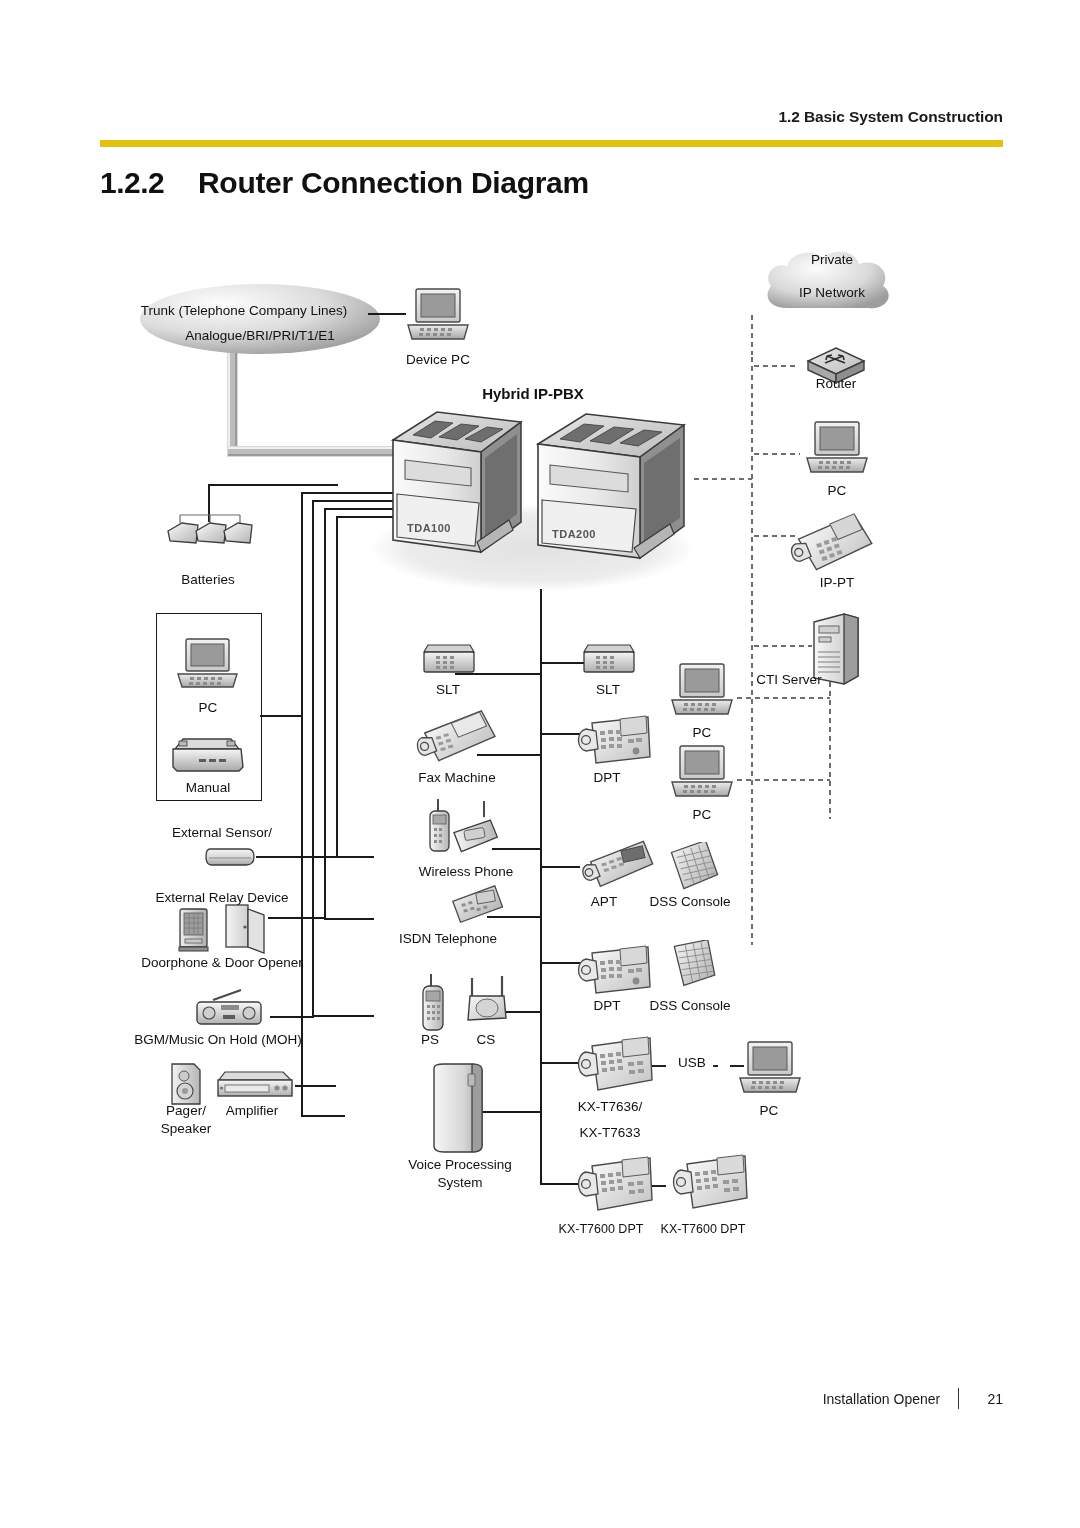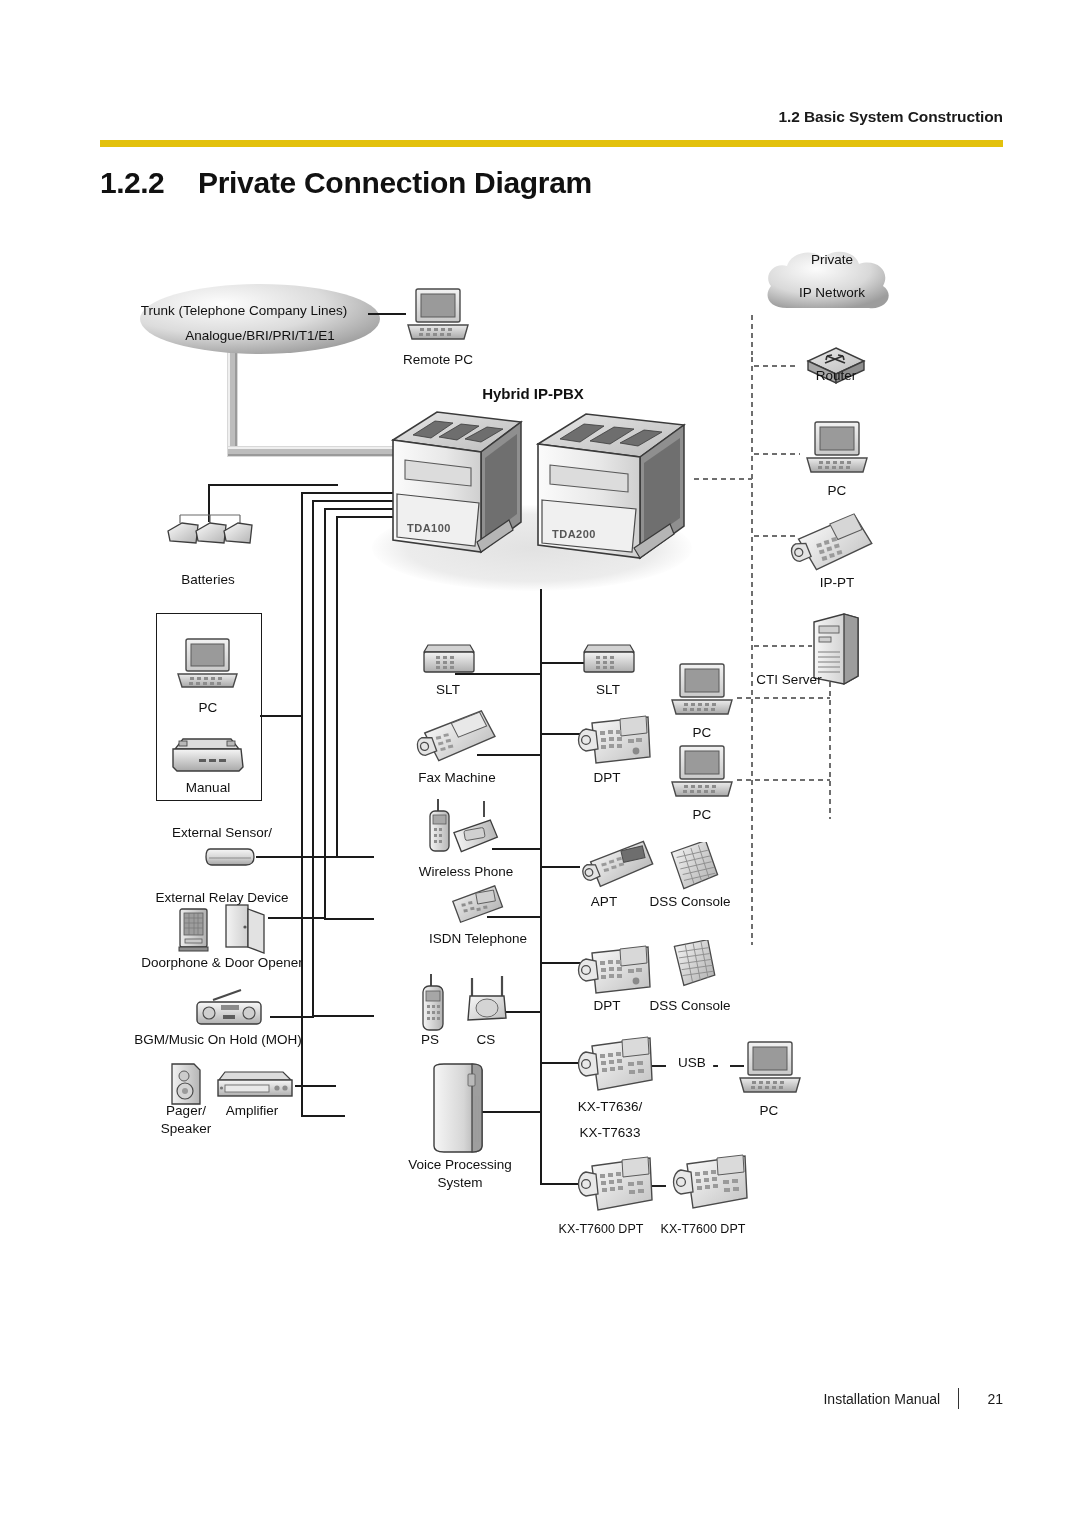--- a/index.html
+++ b/index.html
@@ -95,21 +95,21 @@
   .icn svg { display:block; }
 </style>
 </head>
 <body>
 
 <div class="page">
 
   <div class="hdr-sec">1.2 Basic System Construction</div>
   <div class="hdr-rule"></div>
   <div class="title-num">1.2.2</div>
-  <div class="title-txt">Private Connection Diagram</div>
+  <div class="title-txt">Router Connection Diagram</div>
 
   <div id="diagram">
 
     <div class="floor" style="left:372px; top:505px; width:320px; height:86px;"></div>
 
     <div class="cable v" style="left:228px; top:338px; height:118px;"></div>
     <div class="cable h" style="left:228px; top:447px; width:172px;"></div>
 
     <div class="ln h" style="left:208px; top:484px; width:130px;"></div>
     <div class="ln v" style="left:208px; top:484px; height:38px;"></div>
@@ -201,21 +201,21 @@
           <rect x="44" y="41" width="4" height="3"></rect>
           <rect x="15" y="46" width="4" height="3"></rect>
             <rect x="22" y="46" width="4" height="3"></rect>
           <rect x="29" y="46" width="4" height="3"></rect>
             <rect x="36" y="46" width="4" height="3"></rect>
           <rect x="43" y="46" width="4" height="3"></rect>
         </g>
       </svg>
     </div>
     <div class="ln h" style="left:368px; top:313px; width:38px;"></div>
-    <div class="lbl" style="left:438px; top:352px;"><span>Remote PC</span></div>
+    <div class="lbl" style="left:438px; top:352px;"><span>Device PC</span></div>
 
     <div class="lbl b" style="left:533px; top:385px;"><span>Hybrid IP-PBX</span></div>
 
     <div class="icn" style="left:385px; top:410px;">
       <svg width="142" height="150" viewBox="0 0 142 150">
         <defs>
           <linearGradient id="cf1" x1="0" y1="0" x2="1" y2="0">
             <stop offset="0%" stop-color="#fbfbfb"></stop>
               <stop offset="60%" stop-color="#e8e8e8"></stop>
               <stop offset="100%" stop-color="#cfcfcf"></stop>
@@ -302,21 +302,21 @@
         <path d="M3 15 L3 24 L31 37 L31 28 Z" fill="#a8a8a8" stroke="#3d3d3d" stroke-width="1.4"></path>
         <path d="M59 15 L59 24 L31 37 L31 28 Z" fill="#8e8e8e" stroke="#3d3d3d" stroke-width="1.4"></path>
         <g stroke="#2f2f2f" stroke-width="1.6" fill="none">
           <path d="M20 17 L38 10"></path>
             <path d="M22 10 L40 17"></path>
           <path d="M38 10 l-5 -1 M38 10 l1 4"></path>
           <path d="M22 10 l5 -1 M22 10 l-1 4"></path>
         </g>
       </svg>
     </div>
-    <div class="lbl" style="left:836px; top:368px;"><span>Router</span></div>
+    <div class="lbl" style="left:836px; top:376px;"><span>Router</span></div>
 
     <div class="icn" style="left:803px; top:420px;">
       <svg width="68" height="58" viewBox="0 0 68 58">
         <rect x="12" y="2" width="44" height="33" rx="2" fill="url(#lcd)" stroke="#4a4a4a" stroke-width="1.4"></rect>
         <rect x="17" y="7" width="34" height="23" fill="#9a9a9a" stroke="#5a5a5a" stroke-width="1"></rect>
         <path d="M4 38 H64 L60 52 H8 Z" fill="url(#kbd)" stroke="#4a4a4a" stroke-width="1.4"></path>
         <g fill="#8c8c8c">
           <rect x="16" y="41" width="4" height="3"></rect>
             <rect x="23" y="41" width="4" height="3"></rect>
           <rect x="30" y="41" width="4" height="3"></rect>
@@ -797,21 +797,21 @@
             <rect x="14" y="16" width="4" height="3"></rect>
               <rect x="21" y="15" width="4" height="3"></rect>
               <rect x="28" y="23" width="4" height="3"></rect>
             <rect x="15" y="22" width="4" height="3"></rect>
               <rect x="22" y="21" width="4" height="3"></rect>
               <rect x="35" y="22" width="4" height="3"></rect>
           </g>
         </g>
       </svg>
     </div>
-    <div class="lbl" style="left:478px; top:931px;"><span>ISDN Telephone</span></div>
+    <div class="lbl" style="left:448px; top:931px;"><span>ISDN Telephone</span></div>
 
     <div class="icn" style="left:570px; top:935px;">
       <svg width="86" height="66" viewBox="0 0 86 66">
         <path d="M22 18 L78 12 L80 52 L26 58 Z" fill="url(#dpt)" stroke="#4a4a4a" stroke-width="1.4"></path>
         <path d="M50 14 L76 11 L77 28 L51 31 Z" fill="#d8d8d8" stroke="#5a5a5a" stroke-width="1"></path>
         <g fill="#9a9a9a">
           <rect x="30" y="26" width="5" height="4"></rect>
             <rect x="38" y="25" width="5" height="4"></rect>
             <rect x="46" y="25" width="5" height="4"></rect>
           <rect x="31" y="33" width="5" height="4"></rect>
@@ -1013,18 +1013,18 @@
         </g>
         <path d="M16 22 C6 24 6 44 16 46 L28 44 L26 24 Z" fill="#e8e8e8" stroke="#4a4a4a" stroke-width="1.3"></path>
         <circle cx="16" cy="34" r="4.4" fill="none" stroke="#4a4a4a" stroke-width="1.3"></circle>
       </svg>
     </div>
     <div class="lbl sm" style="left:703px; top:1222px;"><span>KX-T7600 DPT</span></div>
 
   </div>
 
   <div class="footer">
-    <span class="fm">Installation Manual</span>
+    <span class="fm">Installation Opener</span>
     <span class="bar"></span>
     <span class="pg">21</span>
   </div>
 
 </div>
 
 </body></html>

